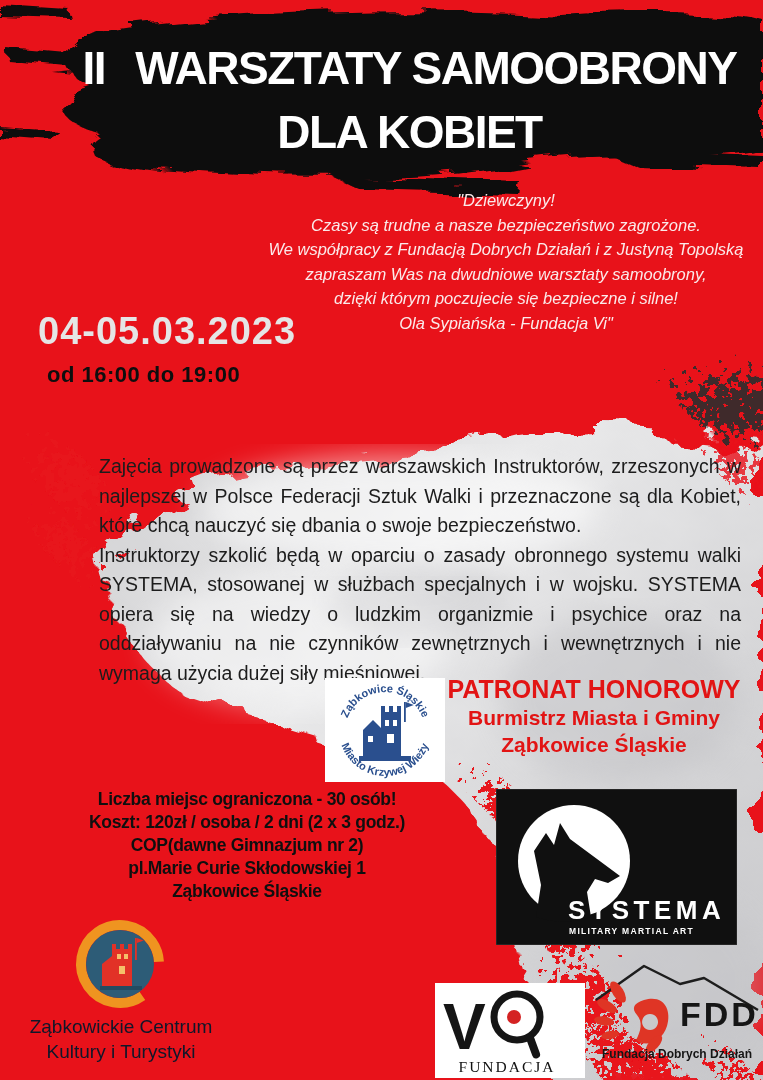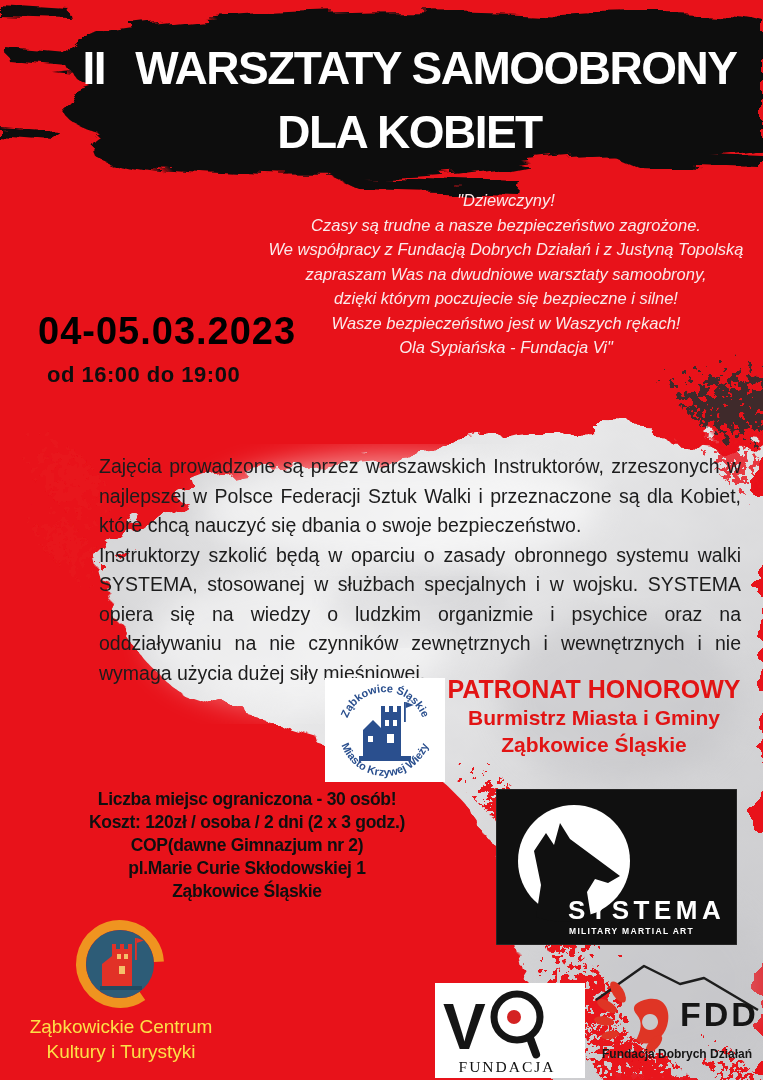--- a/index.html
+++ b/index.html
@@ -18,21 +18,21 @@
   }
   .title-prefix{margin-right:30px;}
 
   
   .quote{
     position:absolute;left:256px;top:188px;width:500px;text-align:center;
     color:#fbeaea;font-style:italic;font-size:16.5px;line-height:24.5px;z-index:4;
   }
 
   
-  .date{position:absolute;left:38px;top:310px;font-size:38px;font-weight:bold;color:#000000;letter-spacing:1px;z-index:4;}
+  .date{position:absolute;left:38px;top:310px;font-size:38px;font-weight:bold;color:#e5e5e5;letter-spacing:1px;z-index:4;}
   .time{position:absolute;left:47px;top:362px;font-size:22px;font-weight:bold;color:#0e0e0e;letter-spacing:0.5px;z-index:4;}
 
   
   .bodytext{
     position:absolute;left:99px;top:452px;width:642px;z-index:4;
     font-size:19.5px;line-height:29.5px;color:#1c1c1c;text-align:justify;
   }
   .bodytext p{margin:0;}
 
   
@@ -50,21 +50,21 @@
     letter-spacing:-0.3px;z-index:4;
   }
   .reg-line{white-space:pre-wrap;}
 
   
   .stamp{position:absolute;left:325px;top:678px;width:120px;height:104px;z-index:4;}
   .systema{position:absolute;left:496px;top:789px;width:197px;height:156px;z-index:4;}
   .zckit-ring{position:absolute;left:72px;top:916px;width:96px;height:96px;z-index:4;}
   .zckit-text{
     position:absolute;left:15px;top:1014px;width:212px;text-align:center;
-    color:#fde047;font-size:19px;line-height:25px;z-index:4;
+    color:#0f172a;font-size:19px;line-height:25px;z-index:4;
   }
   .vi{position:absolute;left:435px;top:983px;width:150px;height:95px;z-index:4;}
   .fdd{position:absolute;left:592px;top:958px;width:170px;height:114px;z-index:4;}
 </style>
 </head>
 <body>
 
 <svg id="bg" width="763" height="1080" viewBox="0 0 763 1080" xmlns="http://www.w3.org/2000/svg">
   <defs>
     <filter id="rough" x="-20%" y="-20%" width="140%" height="140%">
@@ -142,21 +142,20 @@
   </div>
   <div>DLA KOBIET</div>
 </div>
 
 <div class="quote">
   <div>"Dziewczyny!</div>
   <div>Czasy są trudne a nasze bezpieczeństwo zagrożone.</div>
   <div>We współpracy z Fundacją Dobrych Działań i z Justyną Topolską</div>
   <div>zapraszam Was na dwudniowe warsztaty samoobrony,</div>
   <div>dzięki którym poczujecie się bezpieczne i silne!</div>
-  <div>Wasze bezpieczeństwo jest w Waszych rękach!</div>
   <div>Ola Sypiańska - Fundacja Vi"</div>
 </div>
 
 <div class="date">04-05.03.2023</div>
 <div class="time">od 16:00 do 19:00</div>
 
 <div class="bodytext">
   <p>Zajęcia prowadzone są przez warszawskich Instruktorów, zrzeszonych w najlepszej w Polsce Federacji Sztuk Walki i przeznaczone są dla Kobiet, które chcą nauczyć się dbania o swoje bezpieczeństwo.</p>
   <p>Instruktorzy szkolić będą w oparciu o zasady obronnego systemu walki SYSTEMA, stosowanej w służbach specjalnych i w wojsku. SYSTEMA opiera się na wiedzy o ludzkim organizmie i psychice oraz na oddziaływaniu na nie czynników zewnętrznych i wewnętrznych i nie wymaga użycia dużej siły mięśniowej.</p>
 </div>

